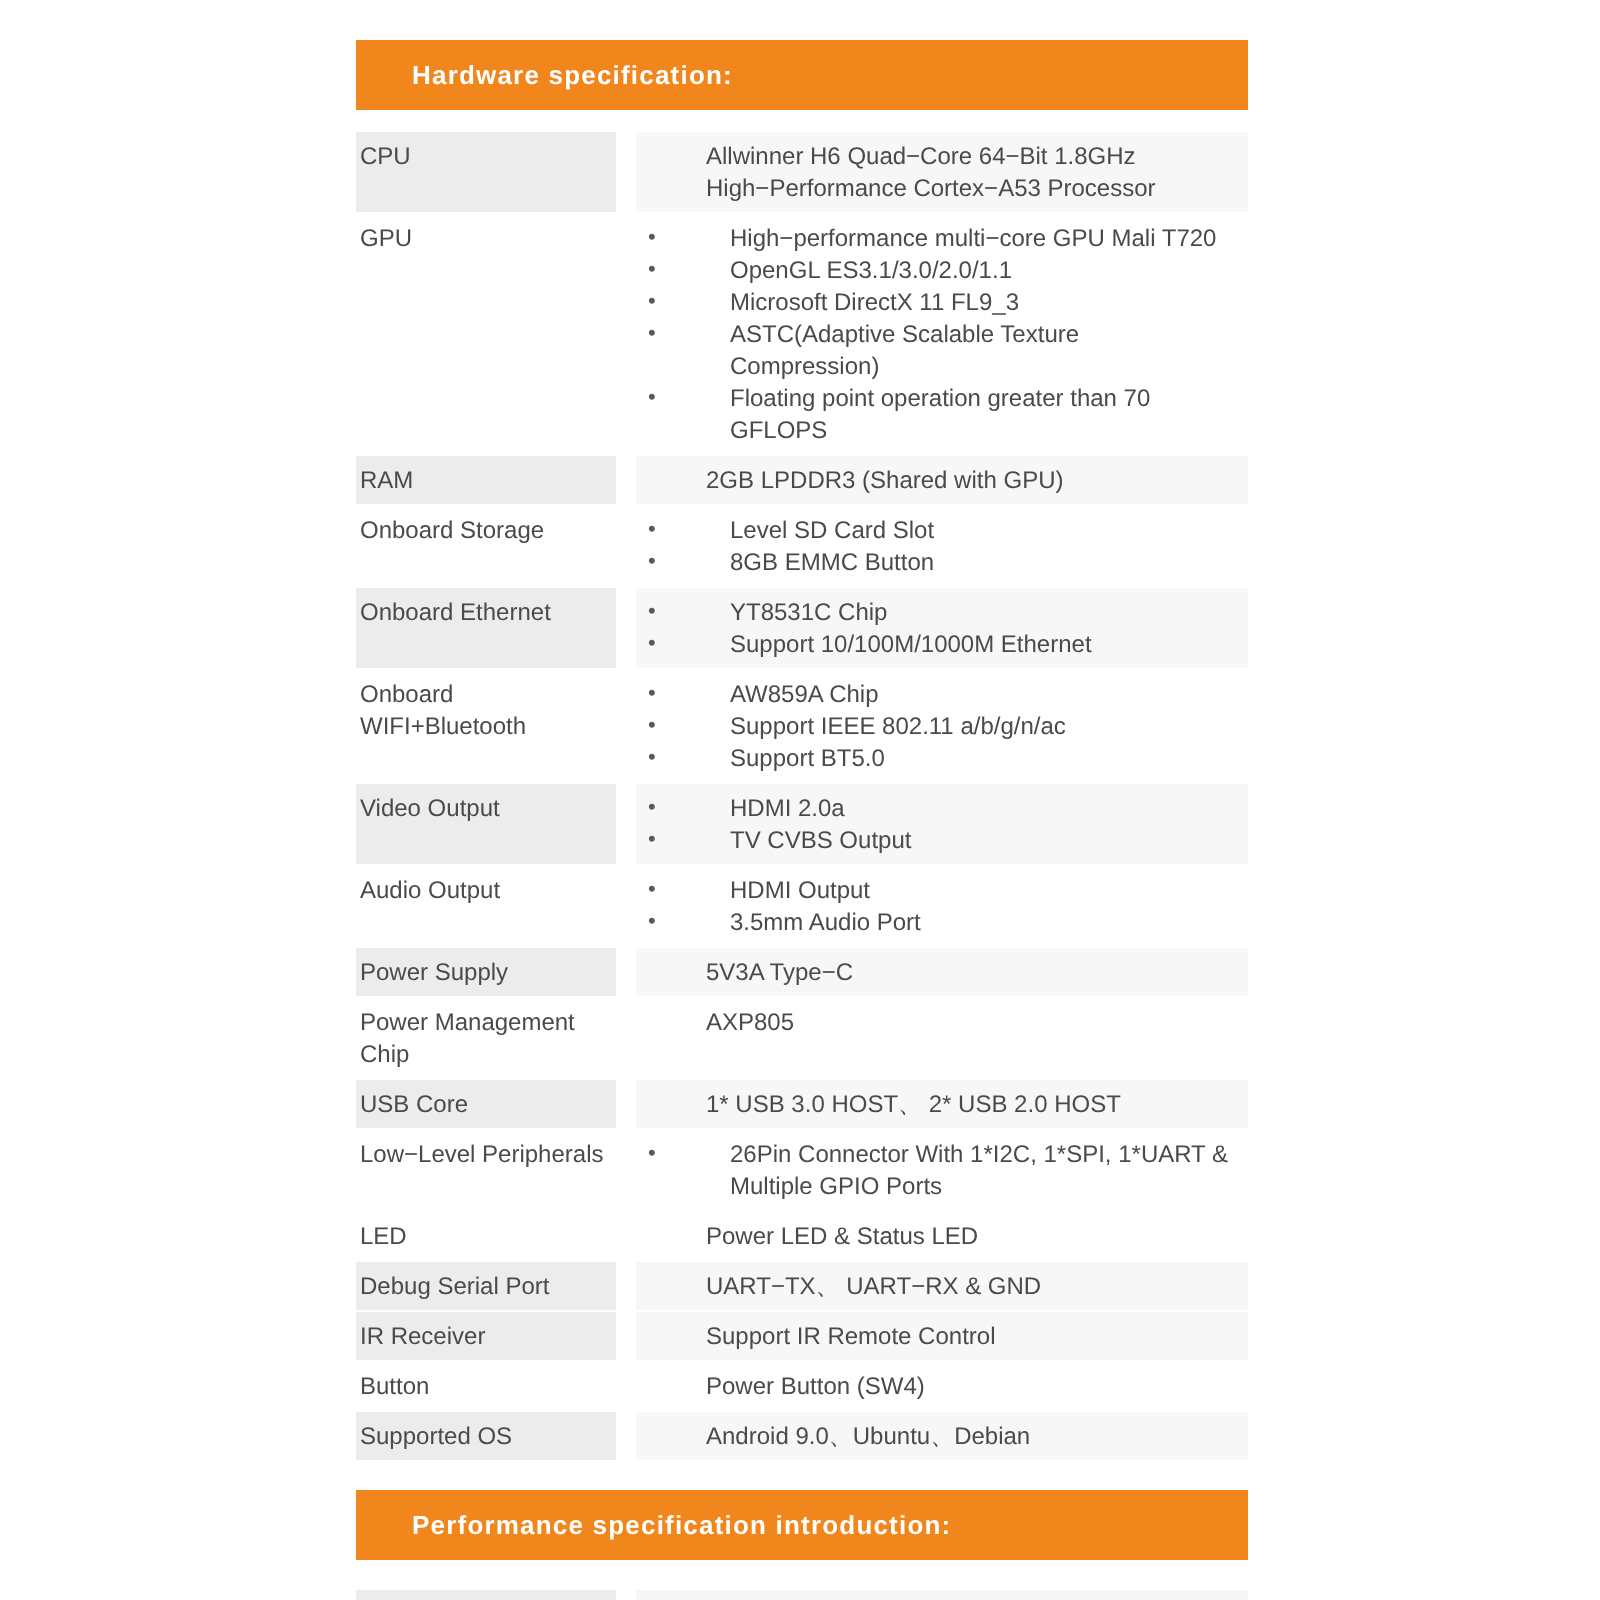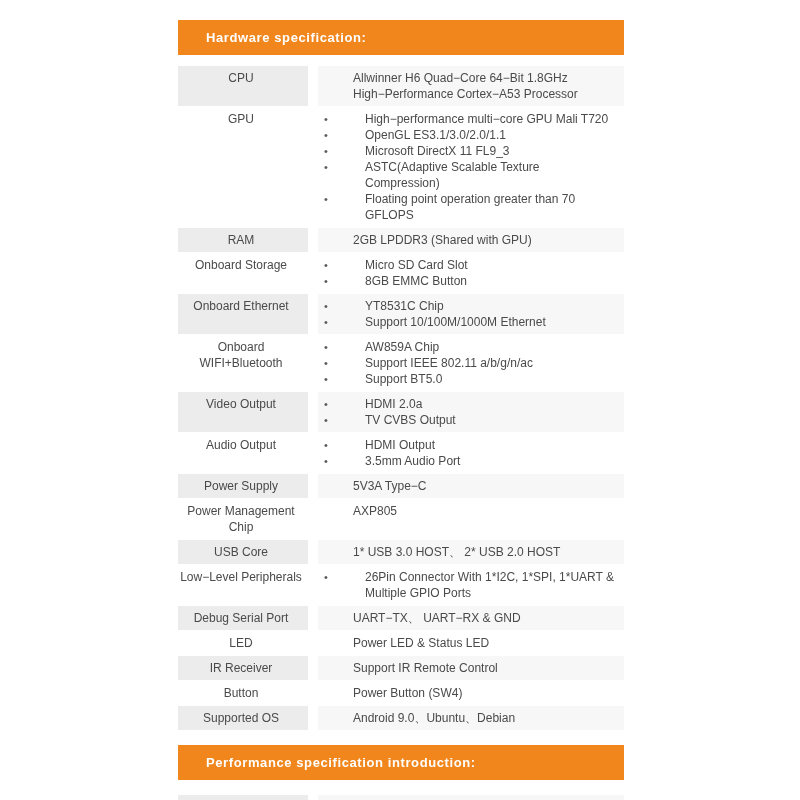--- a/index.html
+++ b/index.html
@@ -39,21 +39,21 @@
   .spec-table { width: 100%; }
   .spec-row {
     display: flex;
     margin-bottom: 1px;
     font-size: 12px;
     line-height: 16px;
   }
   .spec-label {
     width: 122px;
     flex: 0 0 122px;
-    text-align: center;
+    text-align: left;
     padding: 4px 6px 4px 2px;
     color: #4a4a4a;
   }
   .gap { width: 10px; flex: 0 0 10px; }
   .spec-value {
     flex: 1 1 auto;
     padding: 4px 8px 4px 6px;
     color: #4a4a4a;
   }
   .spec-row.gray .spec-label { background: var(--row-label-gray, #ececec); }
@@ -156,21 +156,21 @@
             <span class="item-text">2GB LPDDR3 (Shared with GPU)</span>
           </div>
         </div>
       </div>
       <div class="spec-row white">
         <div class="spec-label">Onboard Storage</div>
         <div class="gap"></div>
         <div class="spec-value">
           <div class="value-item">
             <span class="bullet">•</span>
-            <span class="item-text">Micro SD Card Slot</span>
+            <span class="item-text">Level SD Card Slot</span>
           </div>
           <div class="value-item">
             <span class="bullet">•</span>
             <span class="item-text">8GB EMMC Button</span>
           </div>
         </div>
       </div>
       <div class="spec-row gray">
         <div class="spec-label">Onboard Ethernet</div>
         <div class="gap"></div>
@@ -261,35 +261,35 @@
       <div class="spec-row white">
         <div class="spec-label">Low−Level Peripherals</div>
         <div class="gap"></div>
         <div class="spec-value">
           <div class="value-item">
             <span class="bullet">•</span>
             <span class="item-text">26Pin Connector With 1*I2C, 1*SPI, 1*UART &amp; Multiple GPIO Ports</span>
           </div>
         </div>
       </div>
+      <div class="spec-row white">
+        <div class="spec-label">LED</div>
+        <div class="gap"></div>
+        <div class="spec-value">
+          <div class="value-item">
+            <span class="item-text">Power LED &amp; Status LED</span>
+          </div>
+        </div>
+      </div>
       <div class="spec-row gray">
         <div class="spec-label">Debug Serial Port</div>
         <div class="gap"></div>
         <div class="spec-value">
           <div class="value-item">
             <span class="item-text">UART−TX、 UART−RX &amp; GND</span>
-          </div>
-        </div>
-      </div>
-      <div class="spec-row white">
-        <div class="spec-label">LED</div>
-        <div class="gap"></div>
-        <div class="spec-value">
-          <div class="value-item">
-            <span class="item-text">Power LED &amp; Status LED</span>
           </div>
         </div>
       </div>
       <div class="spec-row gray">
         <div class="spec-label">IR Receiver</div>
         <div class="gap"></div>
         <div class="spec-value">
           <div class="value-item">
             <span class="item-text">Support IR Remote Control</span>
           </div>

